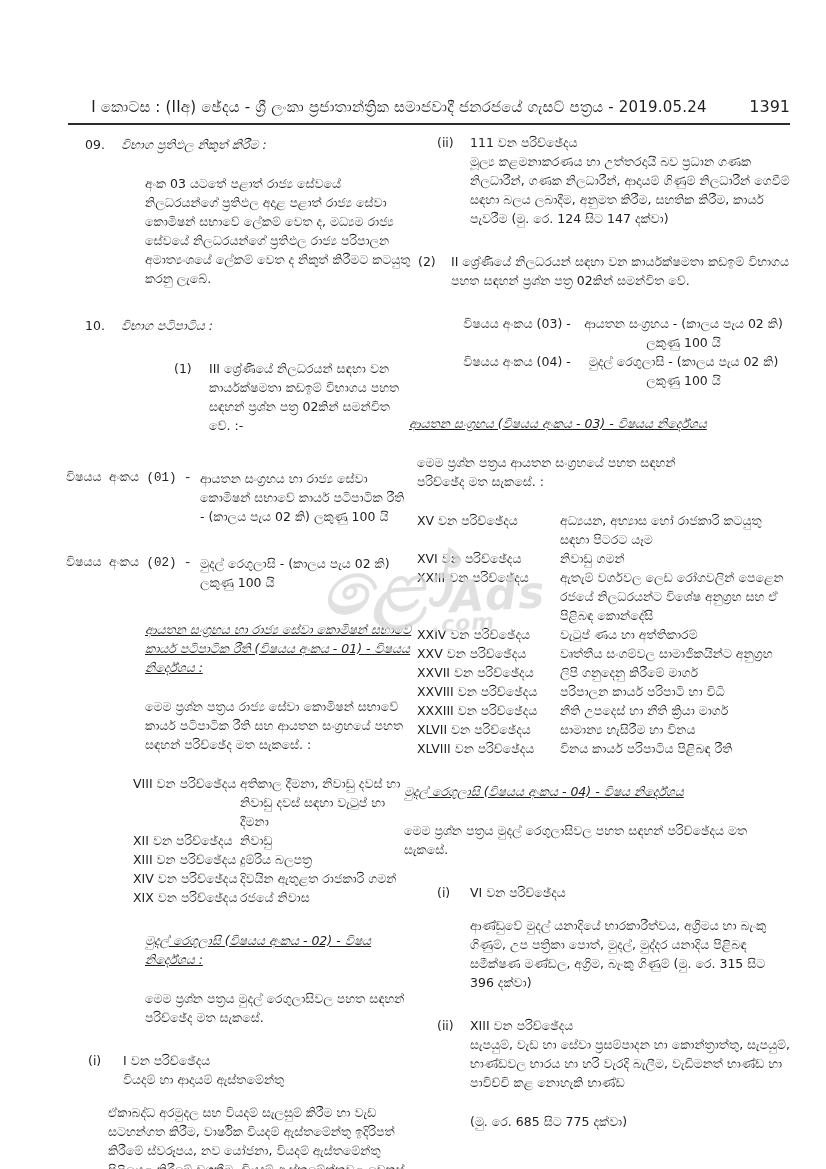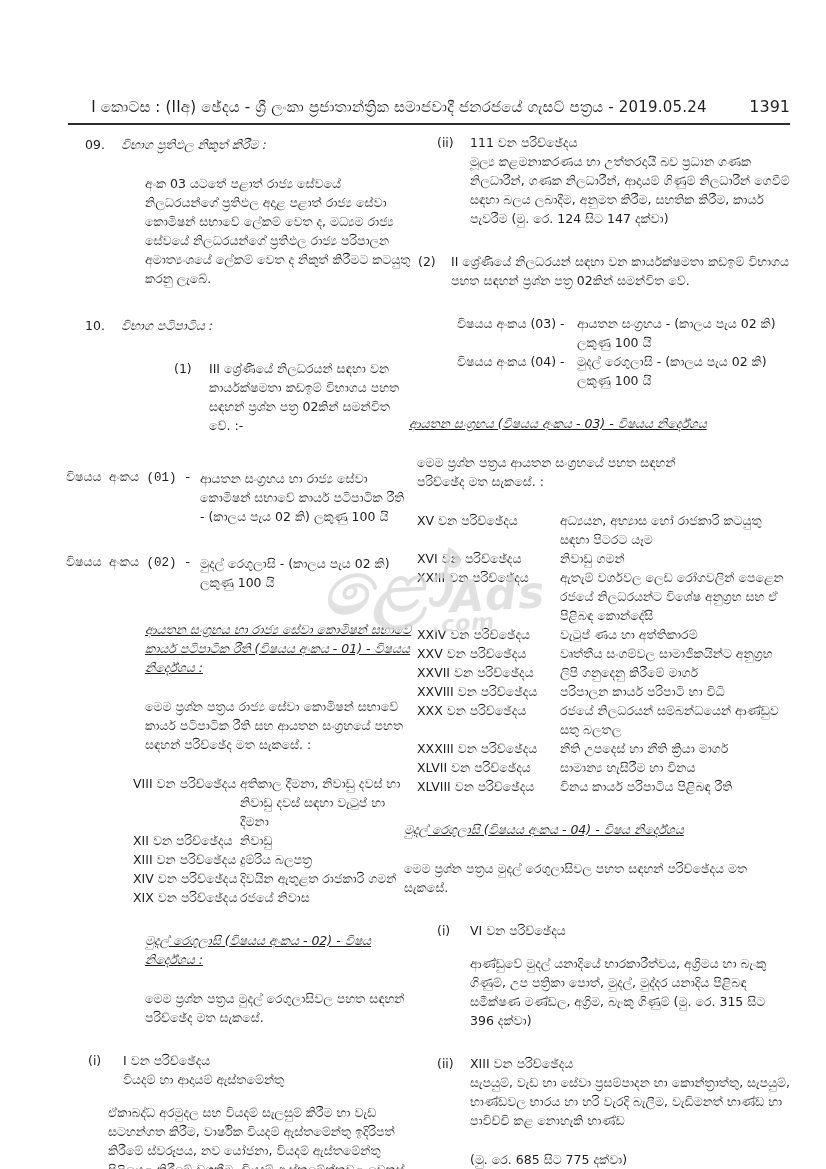--- a/index.html
+++ b/index.html
@@ -38,21 +38,21 @@
   .indent { margin-left:79px; }
   .subj-row { display:flex; }
   .subj-row .lbl { flex:0 0 134px;font-family:Liberation Mono, monospace; }
   .subj-row .dsc { flex:1; }
   .chap-row { display:flex; margin-left:67px; }
   .col-left .chap-row .cn { flex:0 0 107px; }
   .chap-row .cd { flex:1; }
 
   
   .r-item .n { width:33px; margin-left:33px; }
-  .r-subj { display:flex; margin-left:53px; }
+  .r-subj { display:flex; margin-left:53px;text-align:center; }
   .r-subj .lbl { flex:0 0 120px; }
   .r-subj .dsc { flex:1; }
   .col-right .chap-row { margin-left:13px; }
   .col-right .chap-row .cn { flex:0 0 143px; }
   .mb14 { margin-bottom:14px; }
   .mb20 { margin-bottom:20px; }
   .mb24 { margin-bottom:24px; }
   .mb28 { margin-bottom:28px; }
   .mb34 { margin-bottom:34px; }
 
@@ -210,24 +210,20 @@
       </div>
       <div class="chap-row">
         <span class="cn">XXVII වන පරිච්ඡේදය</span>
         <span class="cd">ලිපි ගනුදෙනු කිරීමේ මාර්ග</span>
       </div>
       <div class="chap-row">
         <span class="cn">XXVIII වන පරිච්ඡේදය</span>
         <span class="cd">පරිපාලන කාර්ය පරිපාටි හා විධි</span>
       </div>
       <div class="chap-row">
-        <span class="cn">XXX වන පරිච්ඡේදය</span>
-        <span class="cd">රජයේ නිලධරයන් සම්බන්ධයෙන් ආණ්ඩුව සතු බලතල</span>
-      </div>
-      <div class="chap-row">
         <span class="cn">XXXIII වන පරිච්ඡේදය</span>
         <span class="cd">නීති උපදෙස් හා නීති ක්‍රියා මාර්ග</span>
       </div>
       <div class="chap-row">
         <span class="cn">XLVII වන පරිච්ඡේදය</span>
         <span class="cd">සාමාන්‍ය හැසිරීම හා විනය</span>
       </div>
       <div class="chap-row mb24">
         <span class="cn">XLVIII වන පරිච්ඡේදය</span>
         <span class="cd">විනය කාර්ය පරිපාටිය පිළිබඳ රීති</span>

